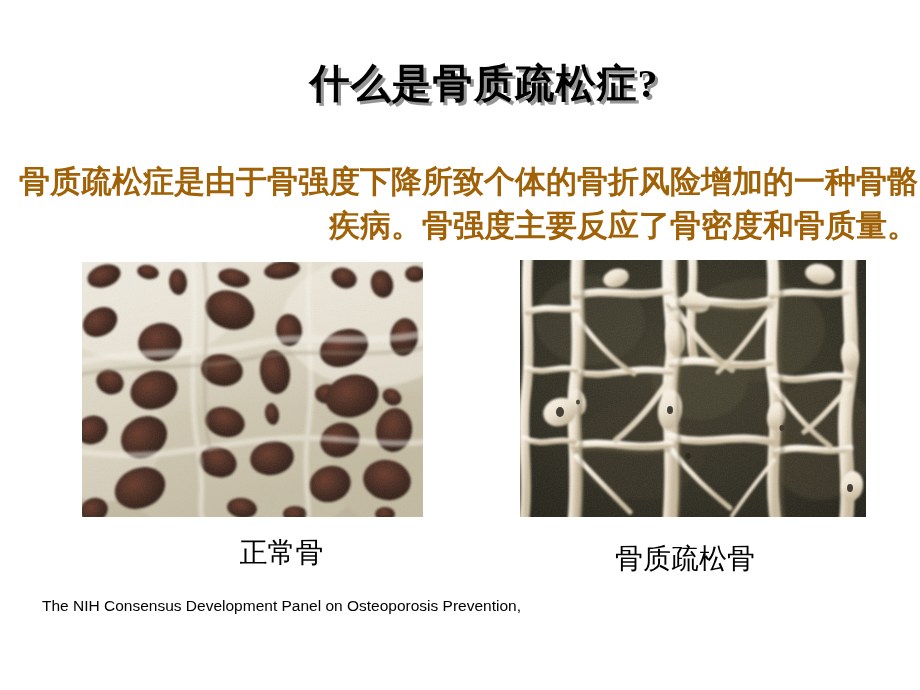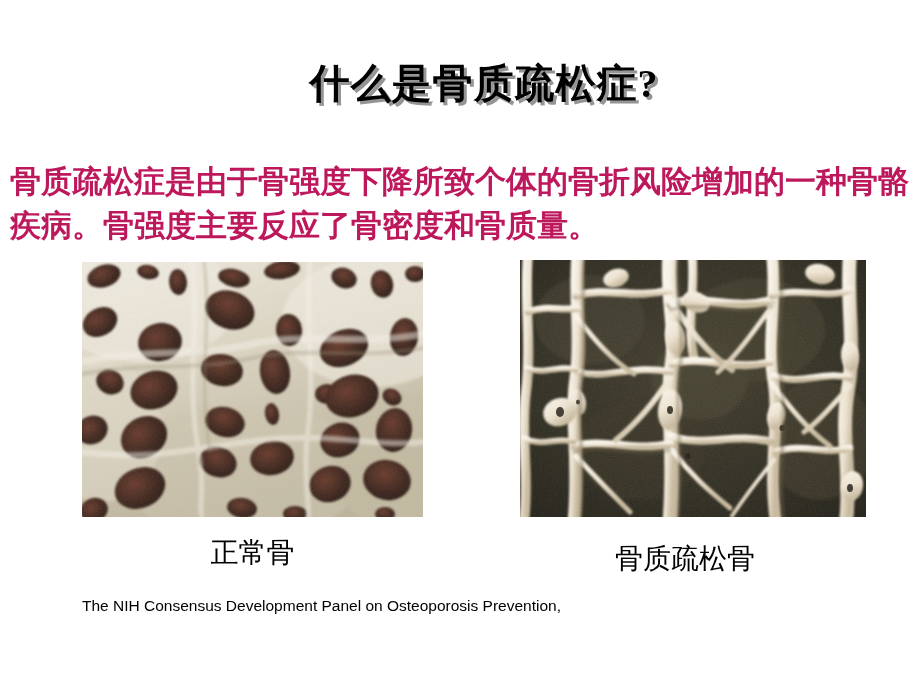--- a/index.html
+++ b/index.html
@@ -38,22 +38,22 @@
   .body-text {
     position: absolute;
     left: 10px;
     top: 160px;
     width: 908px;
     font-family: "Liberation Serif", "DejaVu Serif", serif;
     font-size: 31px;
     font-weight: bold;
     line-height: 44px;
     letter-spacing: 0px;
-    color: #be185d;
-    text-align: left;
+    color: #a16207;
+    text-align: right;
   }
 
   
   .figure {
     position: absolute;
     overflow: hidden;
   }
   .figure svg {
     display: block;
   }
@@ -78,20 +78,21 @@
     font-weight: normal;
     line-height: 34px;
     color: #000000;
     white-space: nowrap;
   }
   #caption-normal {
     left: 0;
     top: 536px;
     width: 505px;
     text-align: center;
+    padding-left: 29px;
   }
   #caption-osteoporotic {
     left: 490px;
     top: 542px;
     width: 390px;
     text-align: center;
   }
 
   
   .citation {
@@ -103,21 +104,20 @@
     font-size: 15.5px;
     line-height: 24px;
     color: #000000;
     text-align: left;
   }
   .citation .journal {
     font-style: italic;
   }
   .citation-line {
     display: block;
-    margin-left: 40px;
   }
 </style>
 </head>
 <body style="background: rgb(255, 255, 255);">
 
 <div class="slide-title">什么是骨质疏松症?</div>
 
 <div class="body-text">骨质疏松症是由于骨强度下降所致个体的骨折风险增加的一种骨骼疾病。骨强度主要反应了骨密度和骨质量。</div>
 
 <div class="figure" id="figure-normal">

